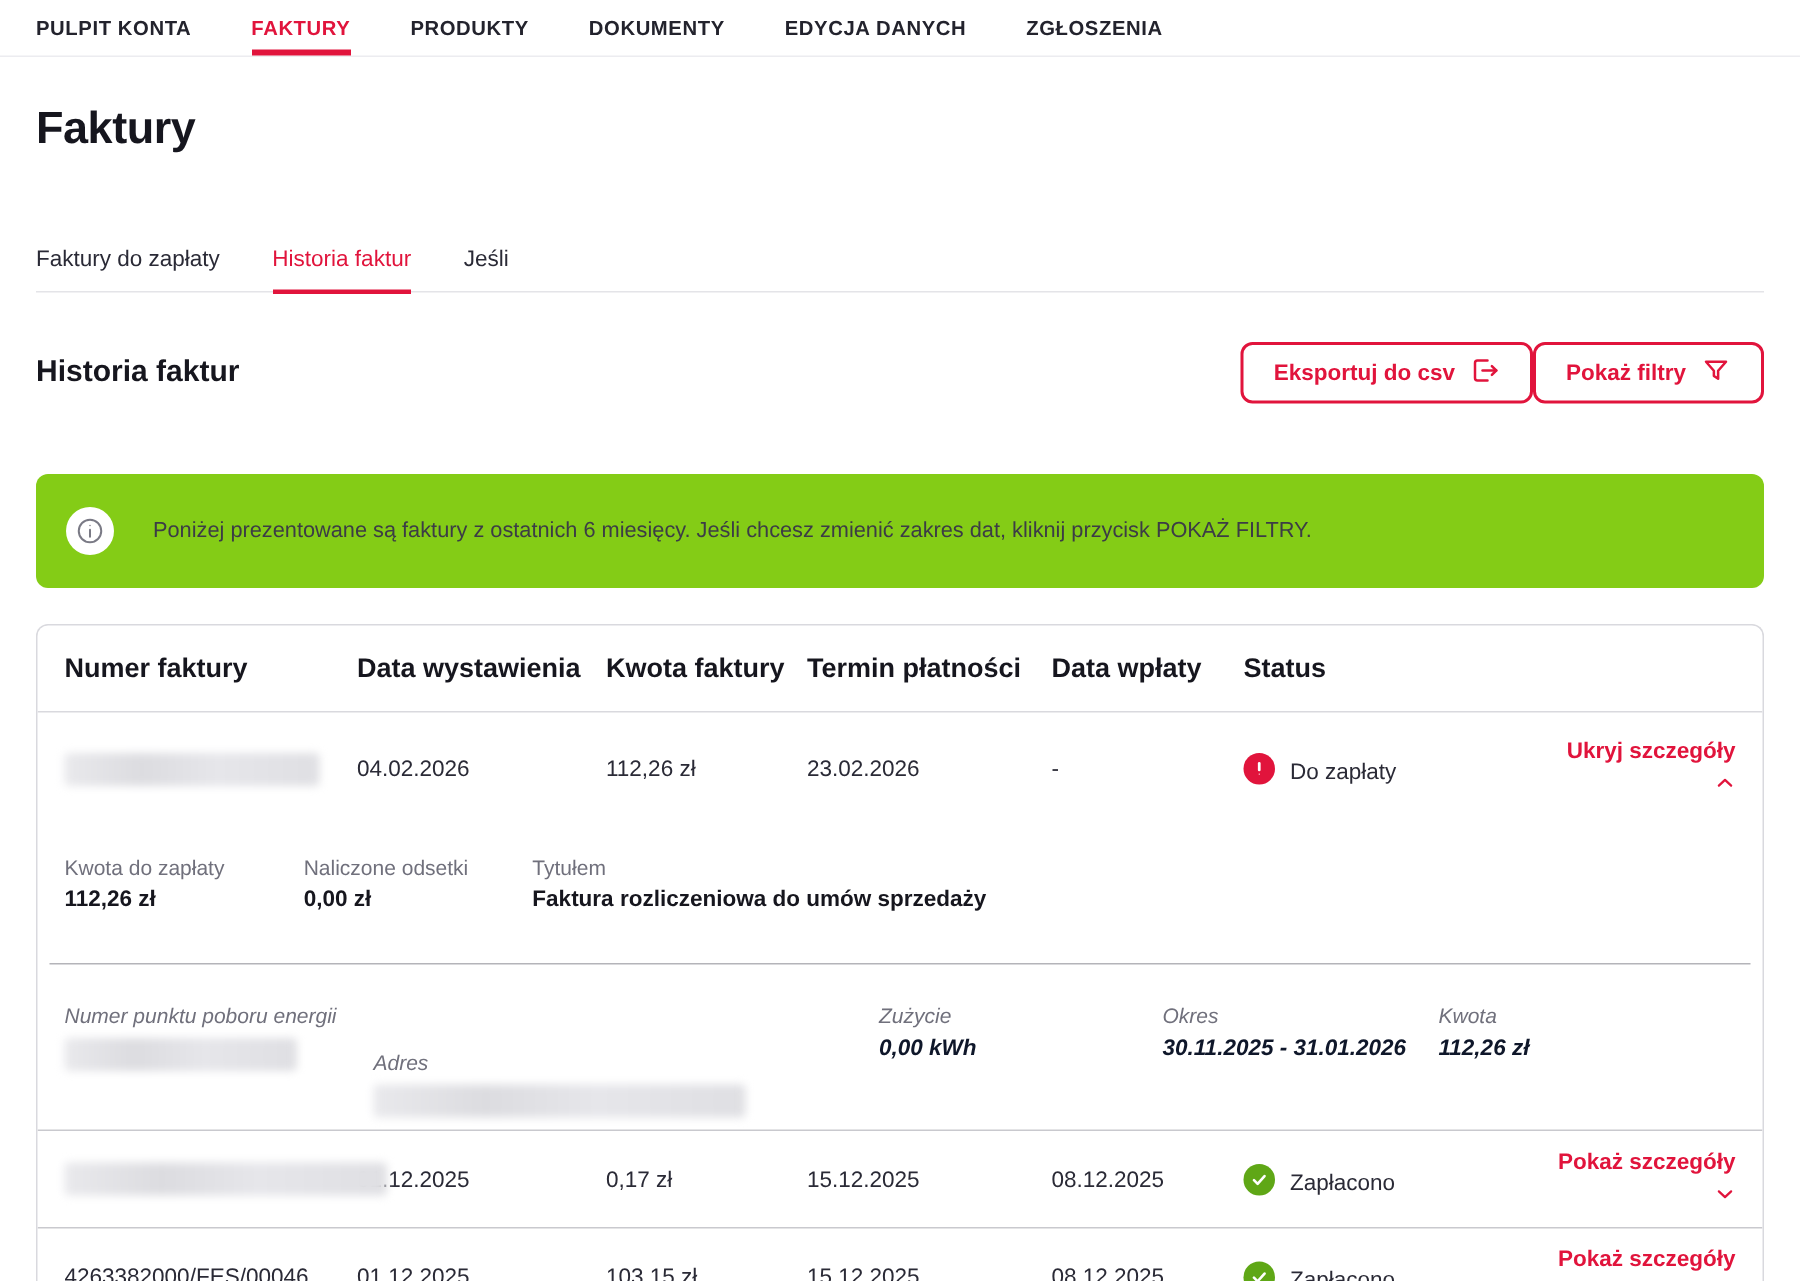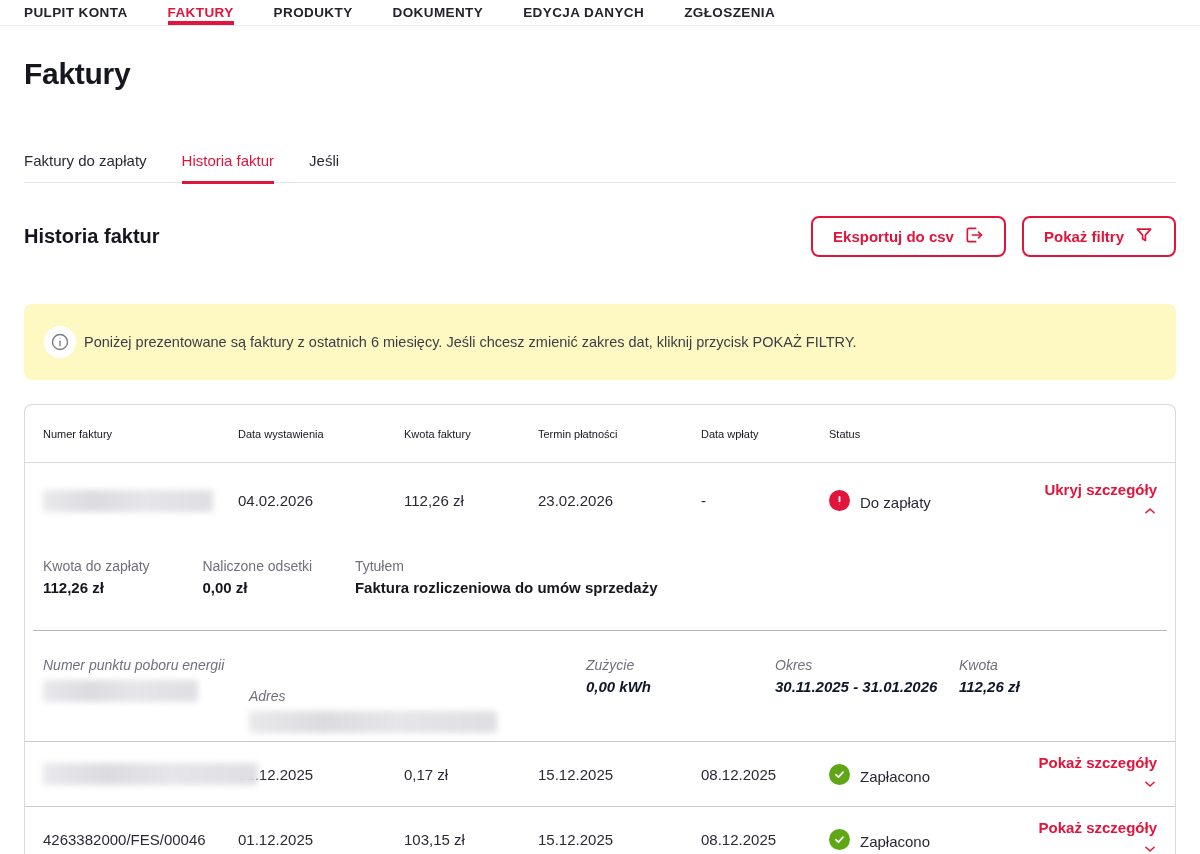--- a/index.html
+++ b/index.html
@@ -1,20 +1,20 @@
 <!DOCTYPE html>
 <html style="--accent: #e1143c; --success: #5fa716;"><head>
 <meta charset="utf-8">
 <style>
   * { margin: 0; padding: 0; box-sizing: border-box; }
   html, body { width: 1200px; height: 854px; overflow: hidden; background: #ffffff;
     font-family: "Liberation Sans", "DejaVu Sans", sans-serif; color: #23232d; }
 
   
-  .topnav { height: 26px; display: flex; align-items: stretch; gap: 40px;
+  .topnav { height: 38px; display: flex; align-items: stretch; gap: 40px;
     padding: 0 24px; border-bottom: 1px solid #ececf0; background: #fff; }
   .topnav-item { display: flex; align-items: center; position: relative;
     font-size: 13.5px; font-weight: 600; letter-spacing: .4px; color: #23232d;
     text-transform: uppercase; cursor: pointer; white-space: nowrap; }
   .topnav-item.active { color: var(--accent); }
   .topnav-item.active::after { content: ""; position: absolute; left: 0; right: 0;
     bottom: 0; height: 4px; background: var(--accent); }
 
   :root { --accent: #e1143c; --success: #5fa716; --label: #70707c; }
 
@@ -29,43 +29,43 @@
   .tab { padding-bottom: 13px; font-size: 15px; color: #2a2a36; cursor: pointer;
     position: relative; white-space: nowrap; }
   .tab.active { color: var(--accent); }
   .tab.active::after { content: ""; position: absolute; left: 0; right: 0;
     bottom: -2px; height: 3px; background: var(--accent); }
 
   
   .section-head { margin-top: 33px; display: flex; align-items: center;
     justify-content: space-between; }
   .section-title { font-size: 20px; font-weight: 800; color: #16161e; }
-  .head-buttons { display: flex; gap: 16px; }
+  .head-buttons { display: flex; }
   .btn { display: inline-flex; align-items: center; gap: 10px; height: 41px;
     padding: 0 20px; border-radius: 8px; font-size: 15px; font-weight: 700;
     cursor: pointer; border: 2px solid var(--accent); background: #fff;
     color: var(--accent); font-family: inherit; }
   .btn.solid { background: var(--accent); color: #fff; border-color: var(--accent); }
   .btn svg { flex: 0 0 auto; }
 
   
-  .banner { margin-top: 47px; background: #fef9c3; border-radius: 8px;
-    height: 76px; display: flex; align-items: center; gap: 8px; padding: 0 20px; }
+  .banner { margin-top: 47px; background: #84cc16; border-radius: 8px;
+    height: 76px; display: flex; align-items: center; gap: 26px; padding: 0 20px; }
   .banner-icon { width: 32px; height: 32px; border-radius: 50%; background: #fff;
     display: flex; align-items: center; justify-content: center; color: #7a7a85;
     flex: 0 0 auto; }
   .banner-text { font-size: 14.5px; color: #3c3c46; line-height: 1.4; }
 
   
   .card { margin-top: 24px; border: 1px solid #d9d9de; border-bottom: none;
     border-radius: 8px 8px 0 0; background: #fff; overflow: hidden; }
   .grid-row { display: grid; padding: 0 18px; align-items: center;
     grid-template-columns: 195px 166px 134px 163px 128px 1fr auto; }
   .thead { height: 58px; border-bottom: 1px solid #d9d9de; }
-  .th { font-size: 11px; font-weight: 400; color: #16161e; }
+  .th { font-size: 18px; font-weight: 700; color: #16161e; }
   .trow { height: 75px; font-size: 15px; color: #2a2a36; }
   .trow.compact { height: 65px; }
   .row-sep { border-top: 1px solid #c9c9ce; }
   .cell-status { display: flex; align-items: flex-end; gap: 10px; }
   .status-dot { width: 21px; height: 21px; border-radius: 50%; flex: 0 0 auto;
     display: flex; align-items: center; justify-content: center; }
   .status-dot.unpaid { background: var(--accent); }
   .status-dot.paid { background: var(--success); }
   .details-link { margin-left: auto; display: inline-flex; align-items: flex-end;
     gap: 6px; color: var(--accent); font-weight: 700; font-size: 15px;

